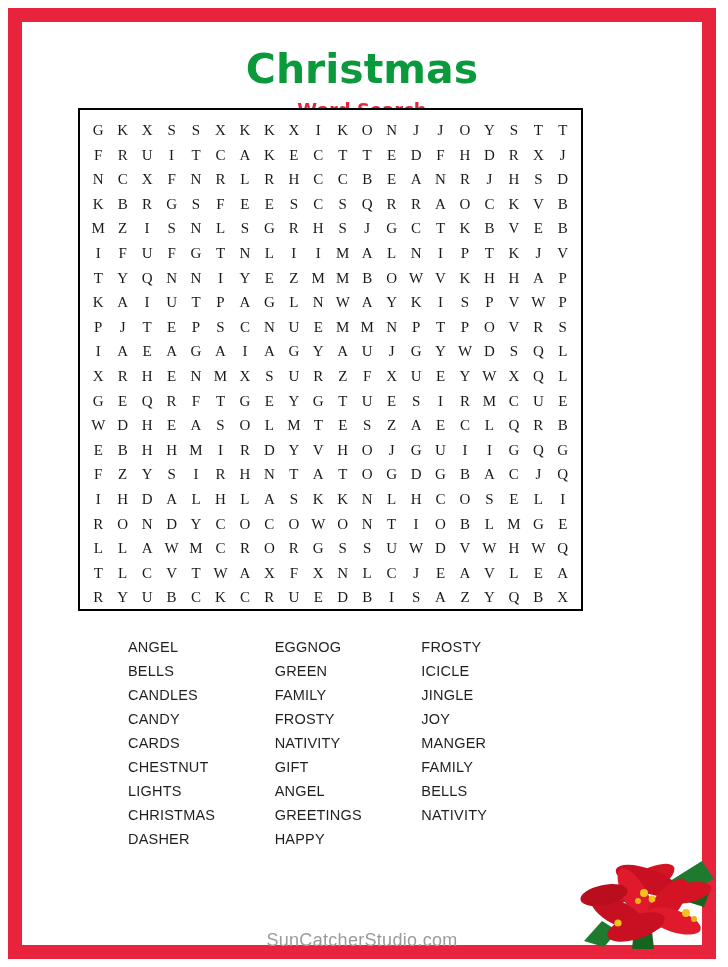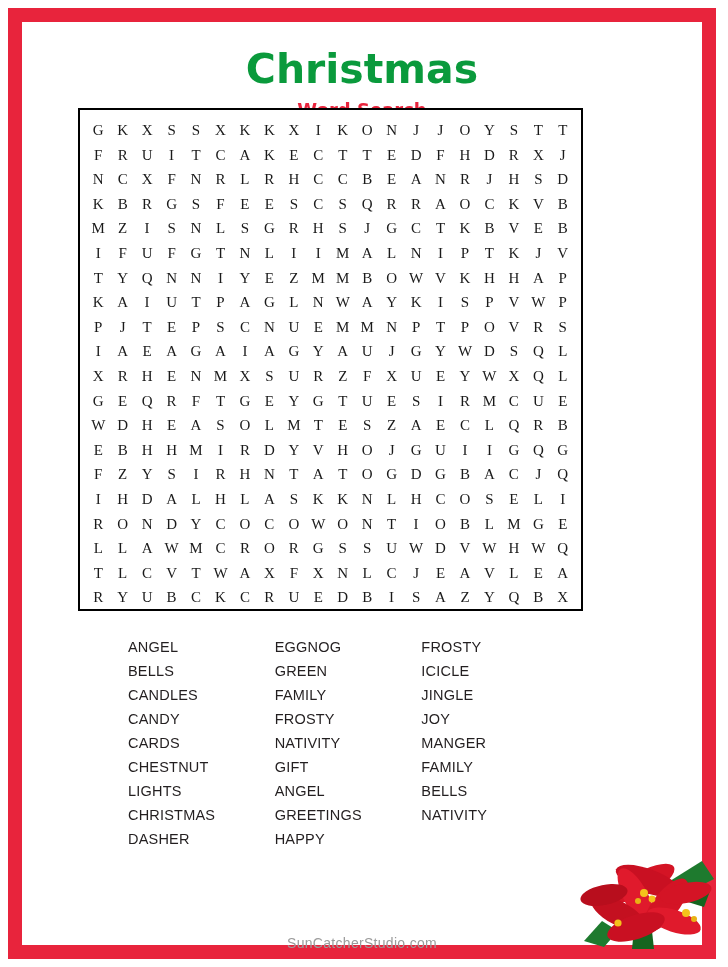--- a/index.html
+++ b/index.html
@@ -109,21 +109,21 @@
     color: #231f20;
     line-height: 24px;
     letter-spacing: 0.2px;
   }
   .footer {
     position: absolute;
     left: 0;
     right: 0;
     bottom: 16px;
     text-align: center;
-    font-size: 14px;
+    font-size: 18px;
     color: #9b9b9b;
     letter-spacing: 0.3px;
   }
   .flower {
     position: absolute;
     right: 2px;
     bottom: 18px;
     width: 148px;
     height: 140px;
   }

